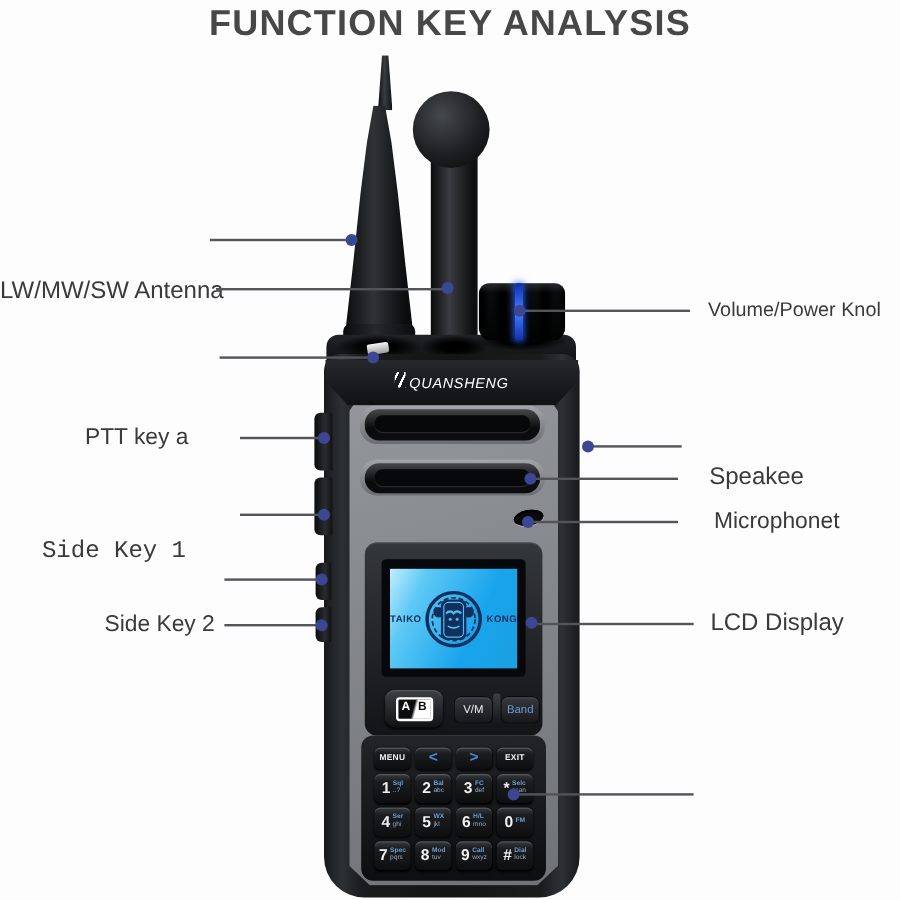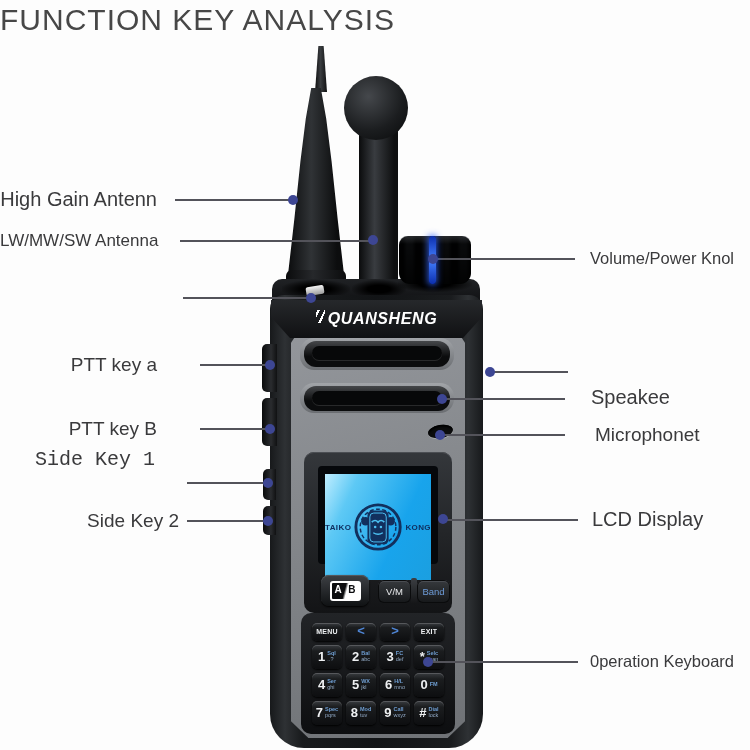--- a/index.html
+++ b/index.html
@@ -1,21 +1,21 @@
 <!DOCTYPE html>
 <html><head>
 <meta charset="utf-8">
 <style>
   html,body{margin:0;padding:0;background:#fff;}
   #canvas{position:relative;width:750px;height:750px;background:#fdfdfd;overflow:hidden;
           font-family:"Liberation Sans", sans-serif;}
   .abs{position:absolute;}
 
   
-  .title{left:0;right:0;top:3px;font-size:30px;font-weight:400;
+  .title{left:0;right:0;top:3px;text-align:center;font-size:30px;font-weight:700;
          color:#474747;letter-spacing:1px;}
 
   
   .lbl{color:#3a3a3c;white-space:nowrap;line-height:1.15;}
   .lbl.left{text-align:right;}
   .cline{height:1.5px;background:#53535a;}
   .cdot{width:10px;height:10px;border-radius:50%;background:#3d4693;z-index:60;}
 
   
   .whip-tip{left:315px;top:46px;width:12px;height:46px;
@@ -48,39 +48,39 @@
         background:linear-gradient(#202225,#0e0f11);}
   .ant-shadow{background:radial-gradient(ellipse at center,#000 30%,rgba(0,0,0,0) 75%);}
   .sig-light{left:306px;top:286px;width:18px;height:9px;border-radius:2px;transform:rotate(-9deg);
         background:linear-gradient(#f4f4f4,#9b9b9b);z-index:6;}
   .logo-band{left:271px;top:300px;width:211px;height:38px;z-index:7;
         background:linear-gradient(#26282b,#101113);
         clip-path:polygon(0 0,100% 0,100% 45%,91% 100%,9% 100%,0 45%);
         display:flex;align-items:center;justify-content:center;gap:3px;}
   .waves{width:9px;height:13px;transform:translateY(-3px);
         background:repeating-linear-gradient(115deg,transparent 0 1.5px,#fff 1.5px 3.5px,transparent 3.5px 6px);}
-  .brand{color:#fff;font-size:16px;font-weight:bold;font-style:italic;letter-spacing:.6px;}
+  .brand{color:#fff;font-size:12px;font-weight:normal;font-style:italic;letter-spacing:.6px;}
 
   .front{left:291px;top:322px;width:174px;height:416px;
         background:linear-gradient(165deg,#94979c 0%,#84878b 45%,#6f7276 100%);
         clip-path:polygon(8% 0,92% 0,100% 5%,100% 96%,90% 100%,10% 100%,0 96%,0 5%);}
 
   .spk-bevel{left:300px;width:154px;height:32px;border-radius:14px;
         background:linear-gradient(#a2a5a9,#6a6d71);}
   .spk-bar{left:304px;width:146px;height:26px;border-radius:12px;
         background:linear-gradient(#45474a,#0b0c0d 60%);}
   .spk-in{left:312px;width:130px;height:14px;border-radius:7px;background:#070809;
         box-shadow:0 1px 0 rgba(255,255,255,.12);}
   .mic-hole{left:428px;top:425px;width:25px;height:13px;border-radius:50%;transform:rotate(-10deg);
         background:#0b0c0d;box-shadow:inset 0 2px 2px #000,0 1px 0 rgba(255,255,255,.25);}
 
   .screen-mod{left:304px;top:452px;width:148px;height:161px;border-radius:10px;
         background:linear-gradient(#34373b,#131416);box-shadow:inset 0 1px 0 #4b4e53;}
   .screen-bezel{left:318px;top:466px;width:120px;height:98px;border-radius:4px;background:#06080b;}
-  .screen{left:325px;top:474px;width:106px;height:106px;
+  .screen{left:325px;top:474px;width:106px;height:83px;
         background:linear-gradient(115deg,#c0eeff 0%,#5ec9f5 22%,#18a4ec 65%,#1b9fe0 100%);
         display:flex;align-items:center;justify-content:center;gap:2px;}
   .scr-txt{font-size:8px;font-weight:bold;color:#0f2f60;letter-spacing:.4px;}
 
   .ab-key{left:321px;top:575px;width:48px;height:31px;border-radius:8px;
         background:linear-gradient(#3d4044,#101214);box-shadow:inset 0 1px 0 #55585d,0 1px 2px #000;
         display:flex;align-items:center;justify-content:center;}
   .ab-box{position:relative;width:27px;height:16px;border:2px solid #fff;border-radius:3px;
         background:linear-gradient(105deg,#0c0d0f 0 46%,#fff 54% 100%);overflow:hidden;}
   .ab-a{position:absolute;left:3px;top:2px;font-size:10px;font-weight:bold;color:#fff;line-height:1;}
@@ -272,32 +272,29 @@
       </div>
     <div class="key">
         <span class="kmain">#</span>
         <span class="ksubs">
           <span class="s1">Dial</span>
           <span class="s2">lock</span>
         </span>
       </div>
   </div>
 
-  <div class="abs lbl left" style="left:0;width:157px;top:188px;font-size:20px;">High Gain Antenn</div>
-  <div class="abs lbl left" style="left:0;width:157px;top:231px;font-size:17px;">LW/MW/SW Antenna</div>
+  <div class="abs lbl left" style="left:0;width:157px;top:231px;font-size:20px;">LW/MW/SW Antenna</div>
   <div class="abs lbl left" style="left:0;width:157px;top:354px;font-size:19px;">PTT key a</div>
-  <div class="abs lbl left" style="left:0;width:157px;top:418px;font-size:19px;">PTT key B</div>
   <div class="abs lbl left" style="left:0;width:155px;top:448px;font-size:20px;font-family:Liberation Mono, monospace;">Side Key 1</div>
   <div class="abs lbl left" style="left:0;width:155px;top:510px;font-size:19px;padding-left:24px;">Side Key 2</div>
 
   <div class="abs lbl" style="left:590px;top:249px;font-size:16.5px;">Volume/Power Knol</div>
   <div class="abs lbl" style="left:591px;top:386px;font-size:20px;">Speakee</div>
   <div class="abs lbl" style="left:592px;top:508px;font-size:20px;">LCD Display</div>
   <div class="abs lbl" style="left:595px;top:424px;font-size:19px;">Microphonet</div>
-  <div class="abs lbl" style="left:590px;top:652px;font-size:16.5px;">0peration Keyboard</div>
 
   <div class="abs cline" style="left:175px;top:199px;width:118px;"></div>
   <div class="abs cline" style="left:180px;top:240px;width:193px;"></div>
   <div class="abs cline" style="left:183px;top:297px;width:128px;"></div>
   <div class="abs cline" style="left:200px;top:364px;width:70px;"></div>
   <div class="abs cline" style="left:200px;top:428px;width:70px;"></div>
   <div class="abs cline" style="left:187px;top:482px;width:81px;"></div>
   <div class="abs cline" style="left:187px;top:520px;width:81px;"></div>
   <div class="abs cline" style="left:433px;top:258px;width:142px;"></div>
   <div class="abs cline" style="left:490px;top:371px;width:78px;"></div>

